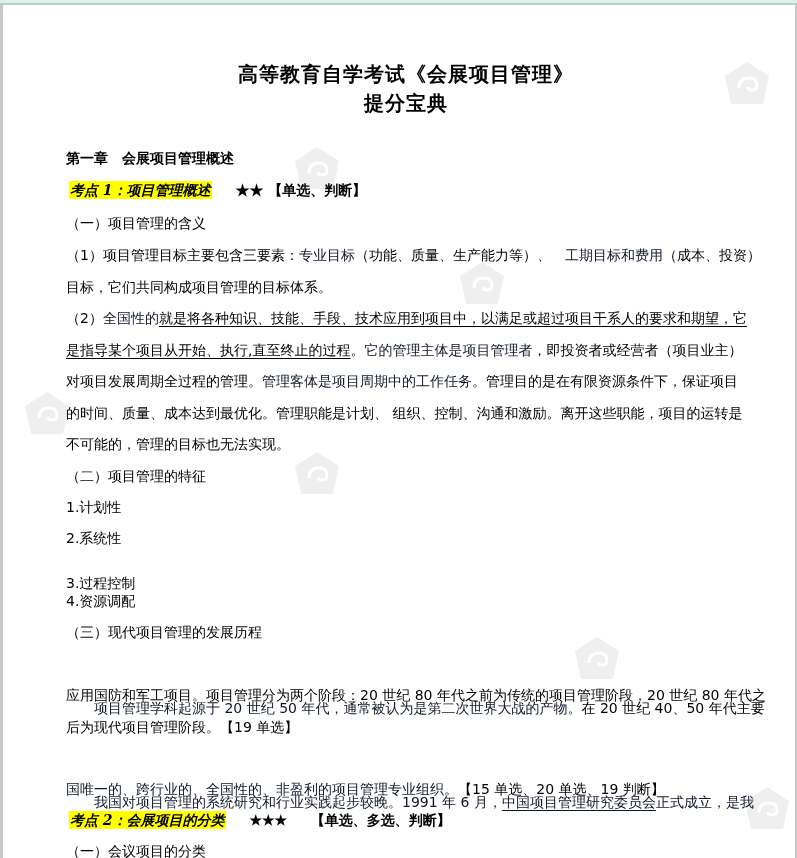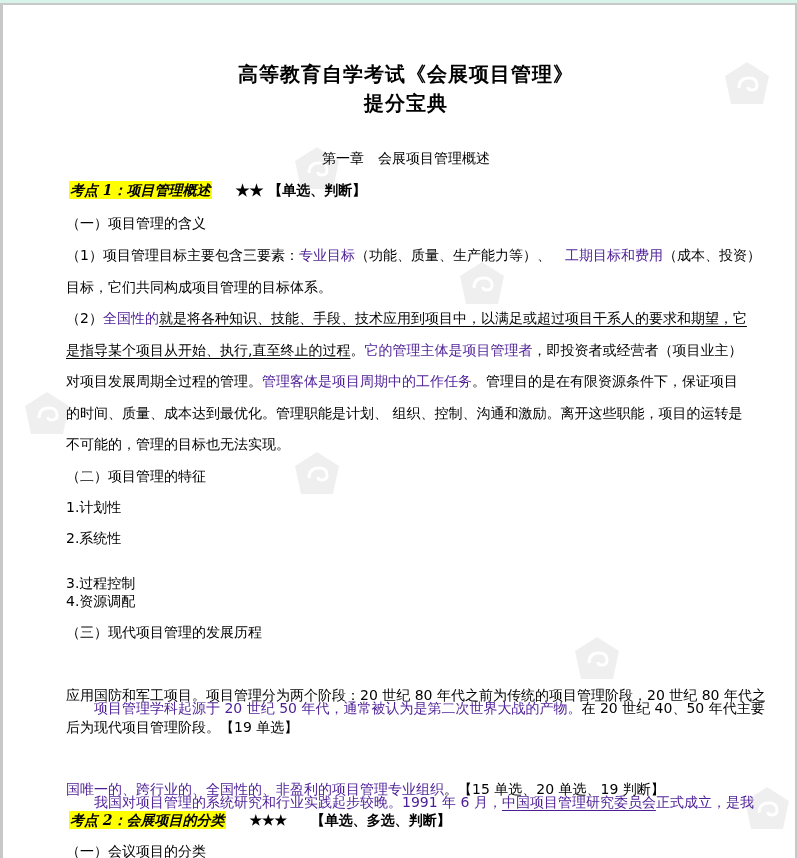--- a/index.html
+++ b/index.html
@@ -64,43 +64,43 @@
       left: 0; width: 680px;
       text-align: center;
       font-family: "DejaVu Serif", serif;
       font-weight: bold;
       font-size: 20px;
       letter-spacing: 1px;
     }
     .chapter {
       position: absolute;
       left: 0; width: 680px;
-      text-align: center;
+      text-align: left;
       font-family: "DejaVu Serif", serif;
-      font-weight: normal;
+      font-weight: bold;
       font-size: 14px;
     }
     .line {
       position: absolute;
       left: 0;
       font-size: 14px;
       line-height: 20px;
       white-space: nowrap;
     }
     .bold-head {
       font-family: "DejaVu Serif", serif;
       font-weight: bold;
       font-size: 14px;
     }
     .hl {
       background: #ffff00;
       padding: 1px 1px;
       font-style: italic;
     }
-    .red { color: #4c1d95; text-align: center; }
+    .red { color: #0f172a; text-align: center; }
     .u { text-decoration: underline; text-underline-offset: 3px; }
     .indent { padding-left: 28px; margin-top: 44px; }
     .sp { display: inline-block; width: 14px; }
   </style>
 </head>
 <body>
 
 <div class="frame">
   <div class="top-bar"></div>
   <div class="top-border"></div>

